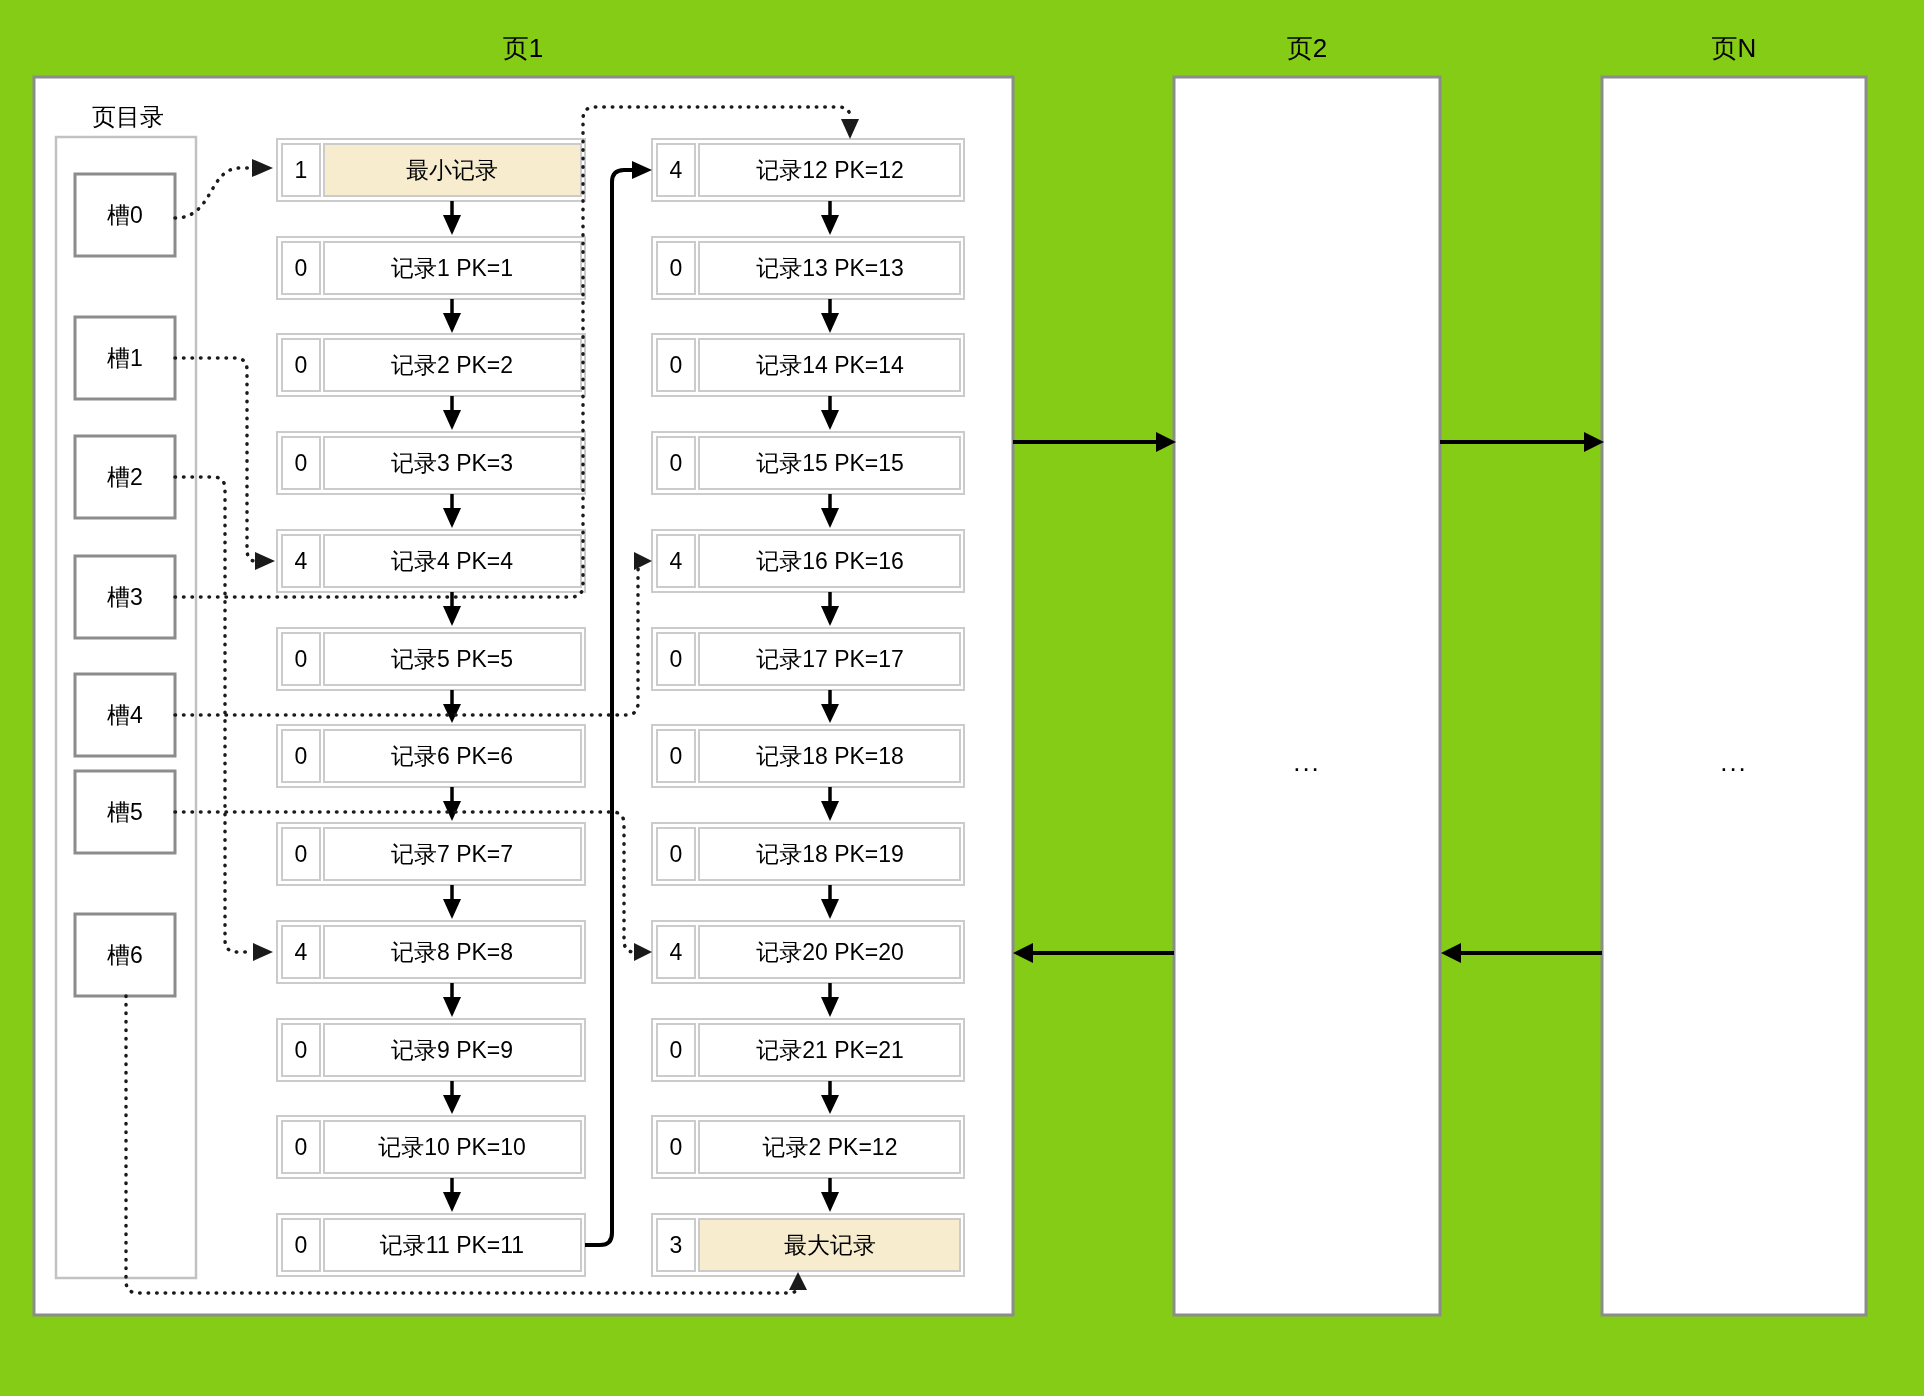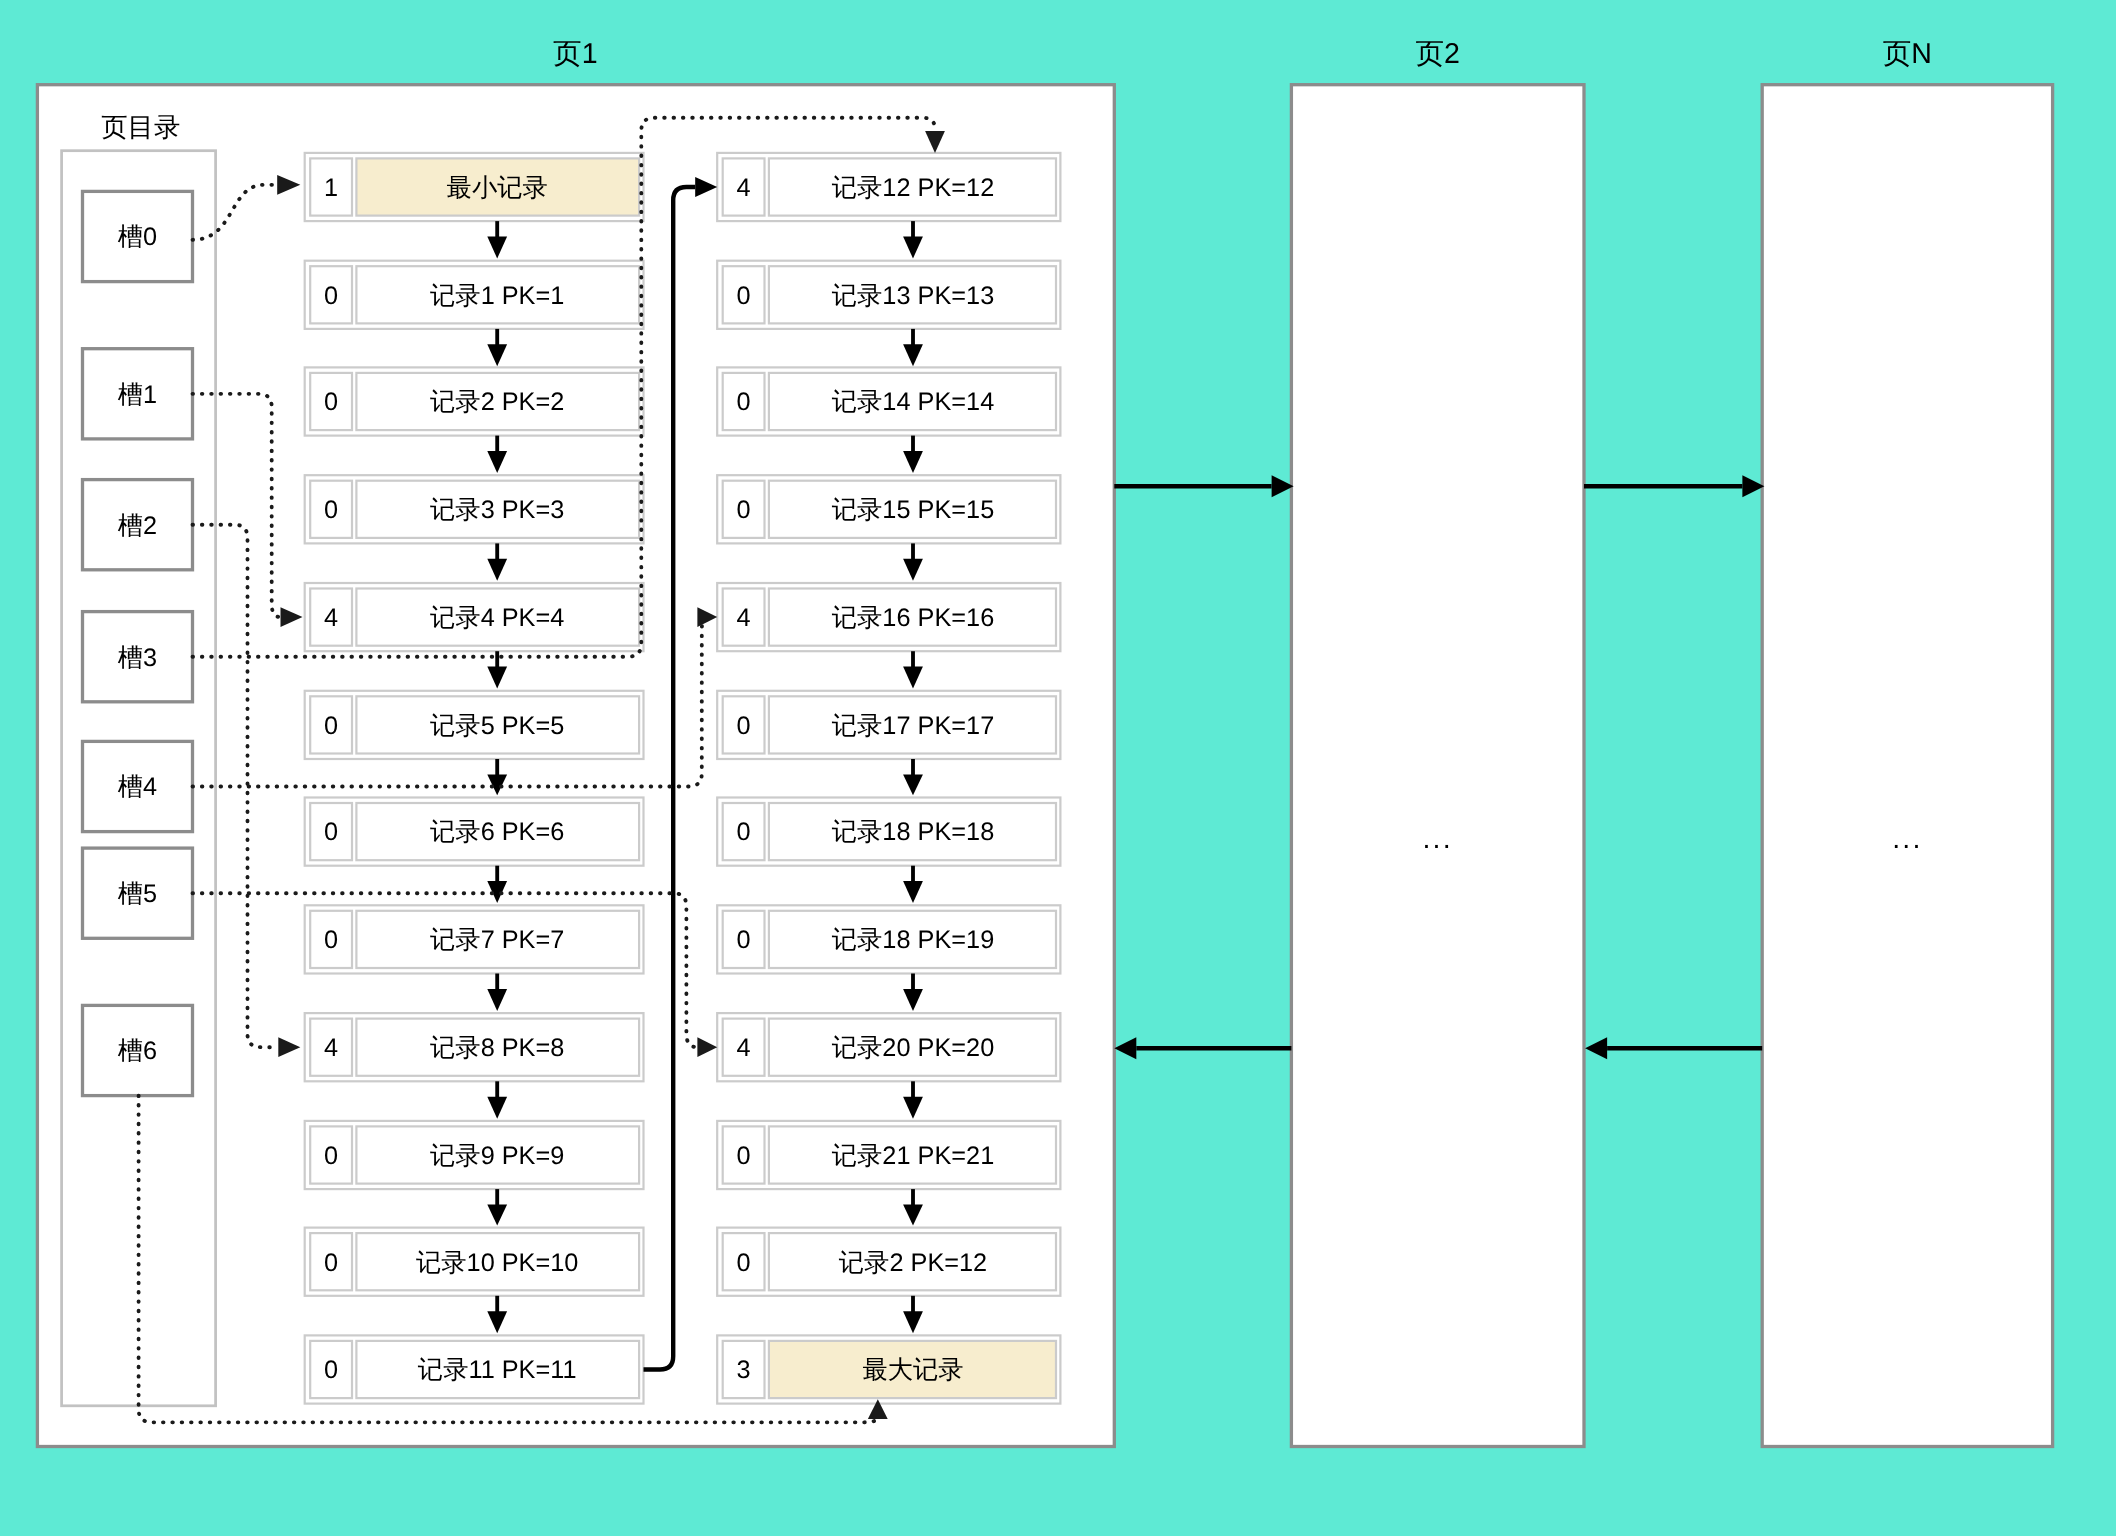--- a/index.html
+++ b/index.html
@@ -1,16 +1,16 @@
 <!DOCTYPE html>
 <html lang="zh"><head>
 <meta charset="utf-8">
 <style>
   html,body{margin:0;padding:0;background:#ffffff;}
-  .stage{position:relative;width:1924px;height:1396px;background:#5eead4;text-decoration:underline;}
+  .stage{position:relative;width:1924px;height:1396px;background:#84cc16;text-decoration:underline;}
   svg{display:block;font-family:"Liberation Sans","DejaVu Sans",sans-serif;}
   
   .page{fill:#ffffff;stroke:#8c8c8c;stroke-width:3;}
   .dirbox{fill:none;stroke:#c2c2c2;stroke-width:2.5;}
   .slot{fill:#ffffff;stroke:#8c8c8c;stroke-width:3;}
   
   .ro{fill:#ffffff;stroke:#cbcbcb;stroke-width:2;}
   .ri{fill:#ffffff;stroke:#cbcbcb;stroke-width:2;}
   .hl{fill:#f7edce;}
   

